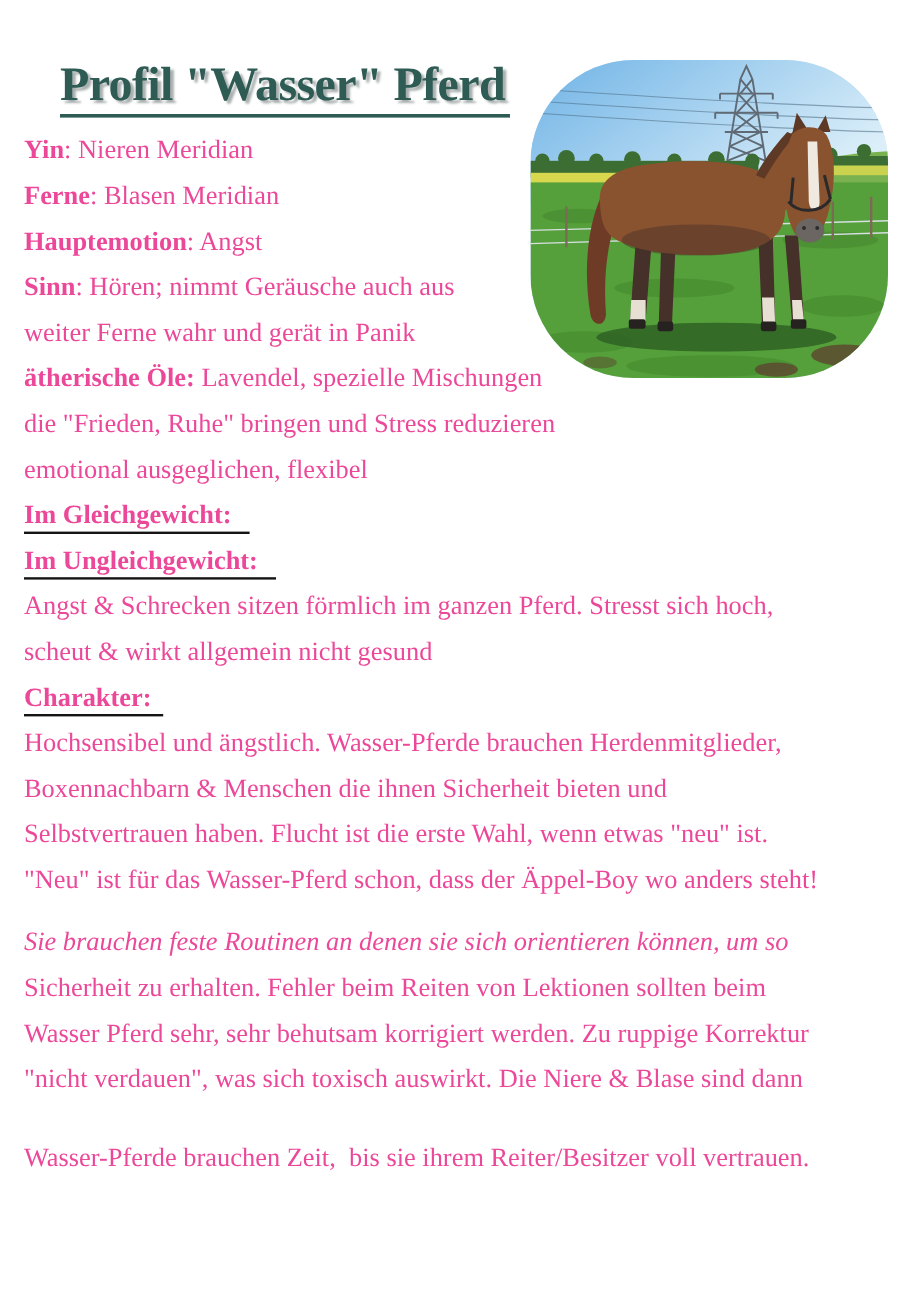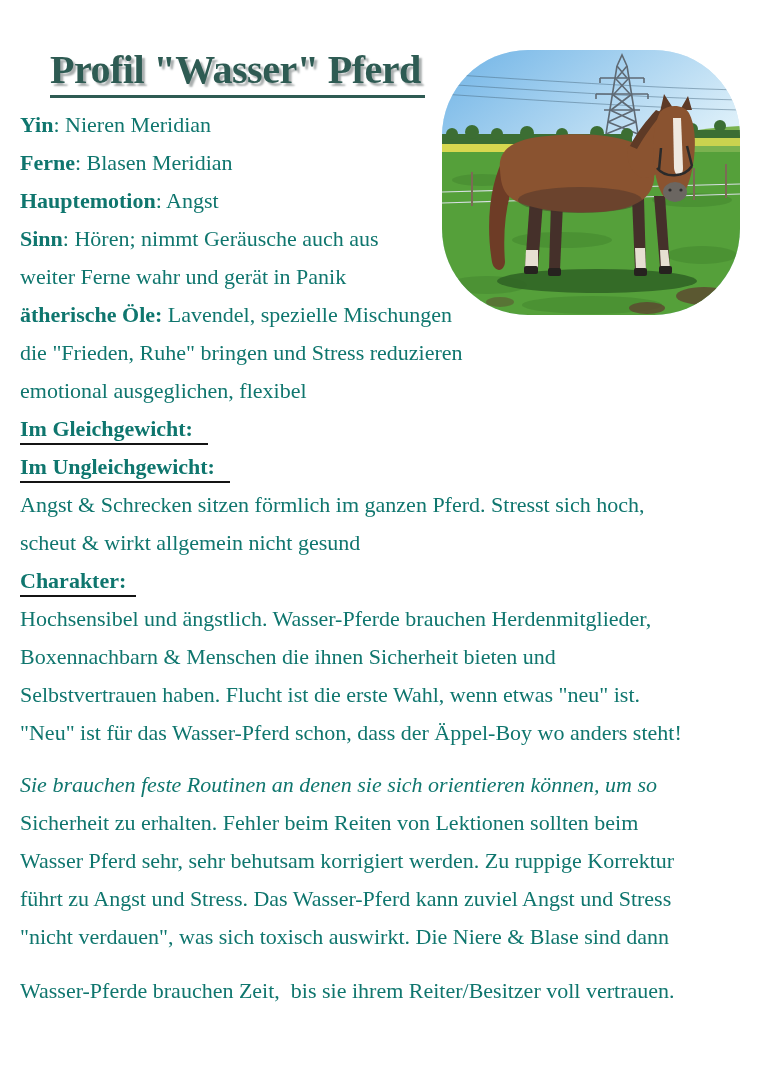--- a/index.html
+++ b/index.html
@@ -155,39 +155,38 @@
       </g>
 
       <g opacity="0.8" fill="#5d4630">
         <ellipse cx="262" cy="246" rx="28" ry="9"></ellipse>
         <ellipse cx="205" cy="258" rx="18" ry="6"></ellipse>
         <ellipse cx="58" cy="252" rx="14" ry="5" opacity="0.6"></ellipse>
       </g>
     </svg>
   </div>
 
-  <div id="article" class="article" style="color: #0f766e;">
+  <div id="article" class="article" style="color: #ec4899;">
       <div class="line"><span class="lbl">Yin</span><span>: Nieren Meridian</span></div>
       <div class="line"><span class="lbl">Ferne</span><span>: Blasen Meridian</span></div>
       <div class="line"><span class="lbl">Hauptemotion</span><span>: Angst</span></div>
       <div class="line"><span class="lbl">Sinn</span><span>: Hören; nimmt Geräusche auch aus</span></div>
       <div class="line"><span>weiter Ferne wahr und gerät in Panik</span></div>
       <div class="line"><span class="lbl">ätherische Öle:</span><span> Lavendel, spezielle Mischungen</span></div>
       <div class="line"><span>die "Frieden, Ruhe" bringen und Stress reduzieren</span></div>
       <div class="line"><span>emotional ausgeglichen, flexibel</span></div>
       <div class="line"><span class="lbl hu">Im Gleichgewicht: </span></div>
       <div class="line"><span class="lbl hu">Im Ungleichgewicht: </span></div>
       <div class="line"><span>Angst &amp; Schrecken sitzen förmlich im ganzen Pferd. Stresst sich hoch,</span></div>
       <div class="line"><span>scheut &amp; wirkt allgemein nicht gesund</span></div>
       <div class="line"><span class="lbl hu">Charakter:</span></div>
       <div class="line"><span>Hochsensibel und ängstlich. Wasser-Pferde brauchen Herdenmitglieder,</span></div>
       <div class="line"><span>Boxennachbarn &amp; Menschen die ihnen Sicherheit bieten und</span></div>
       <div class="line"><span>Selbstvertrauen haben. Flucht ist die erste Wahl, wenn etwas "neu" ist.</span></div>
       <div class="line"><span>"Neu" ist für das Wasser-Pferd schon, dass der Äppel-Boy wo anders steht!</span></div>
       <div class="line" style="margin-top: 14px; font-style: italic;"><span>Sie brauchen feste Routinen an denen sie sich orientieren können, um so</span></div>
       <div class="line"><span>Sicherheit zu erhalten. Fehler beim Reiten von Lektionen sollten beim</span></div>
       <div class="line"><span>Wasser Pferd sehr, sehr behutsam korrigiert werden. Zu ruppige Korrektur</span></div>
-      <div class="line"><span>führt zu Angst und Stress. Das Wasser-Pferd kann zuviel Angst und Stress</span></div>
       <div class="line"><span>"nicht verdauen", was sich toxisch auswirkt. Die Niere &amp; Blase sind dann</span></div>
-      <div class="line" style="margin-top: 16px;"><span>Wasser-Pferde brauchen Zeit,  bis sie ihrem Reiter/Besitzer voll vertrauen.</span></div>
+      <div class="line" style="margin-top: 28px;"><span>Wasser-Pferde brauchen Zeit,  bis sie ihrem Reiter/Besitzer voll vertrauen.</span></div>
     </div>
 
 </div>
 
 </body></html>

